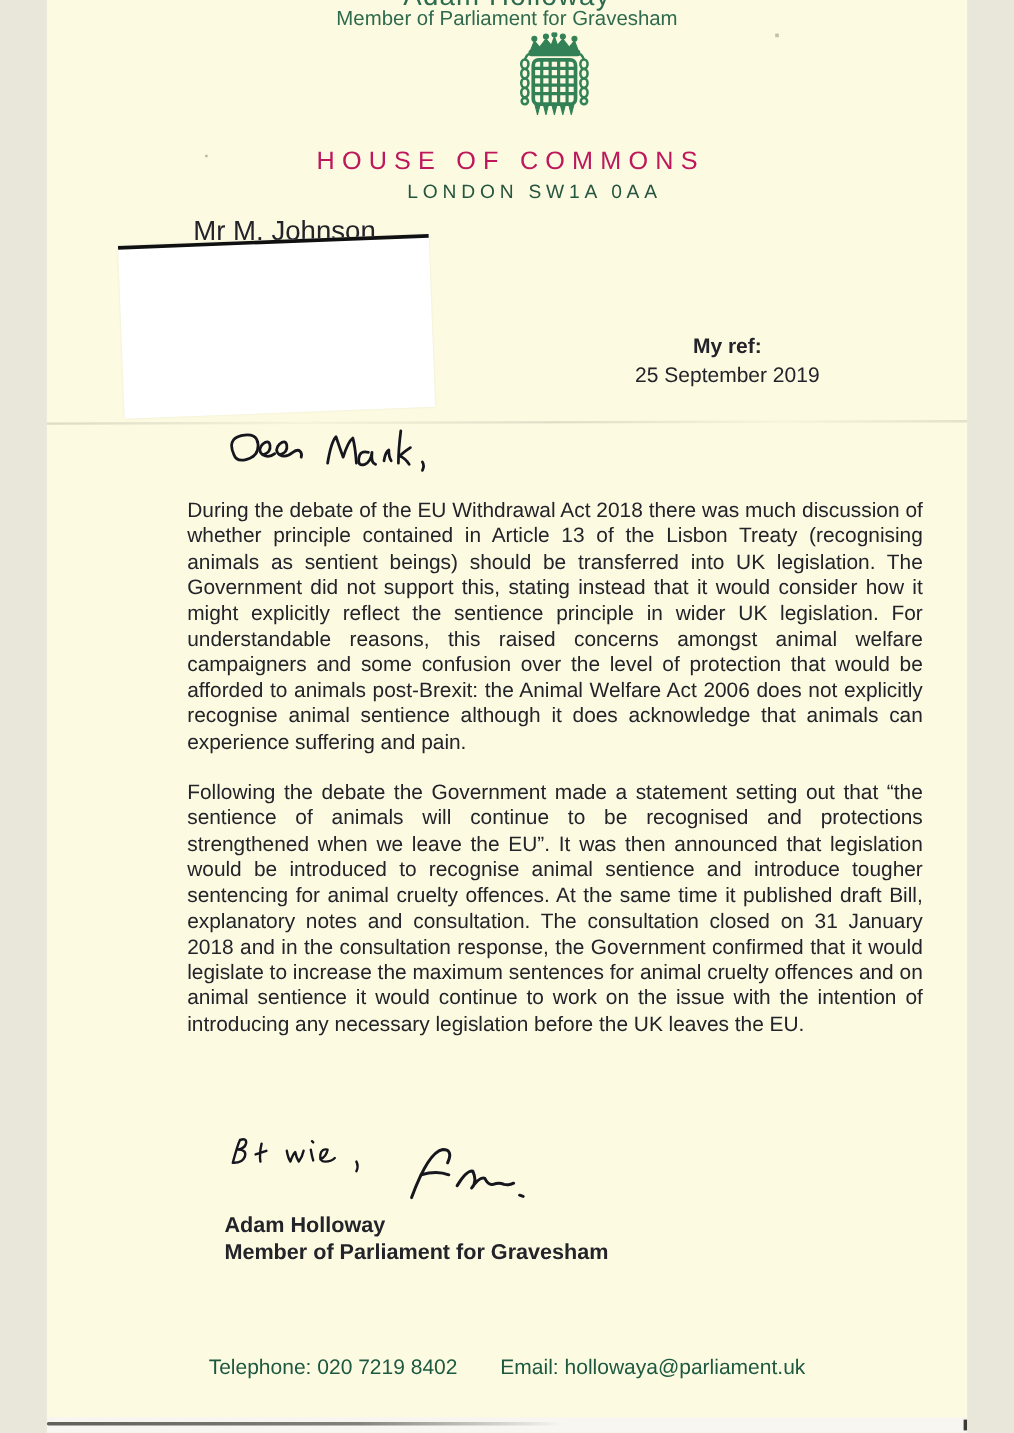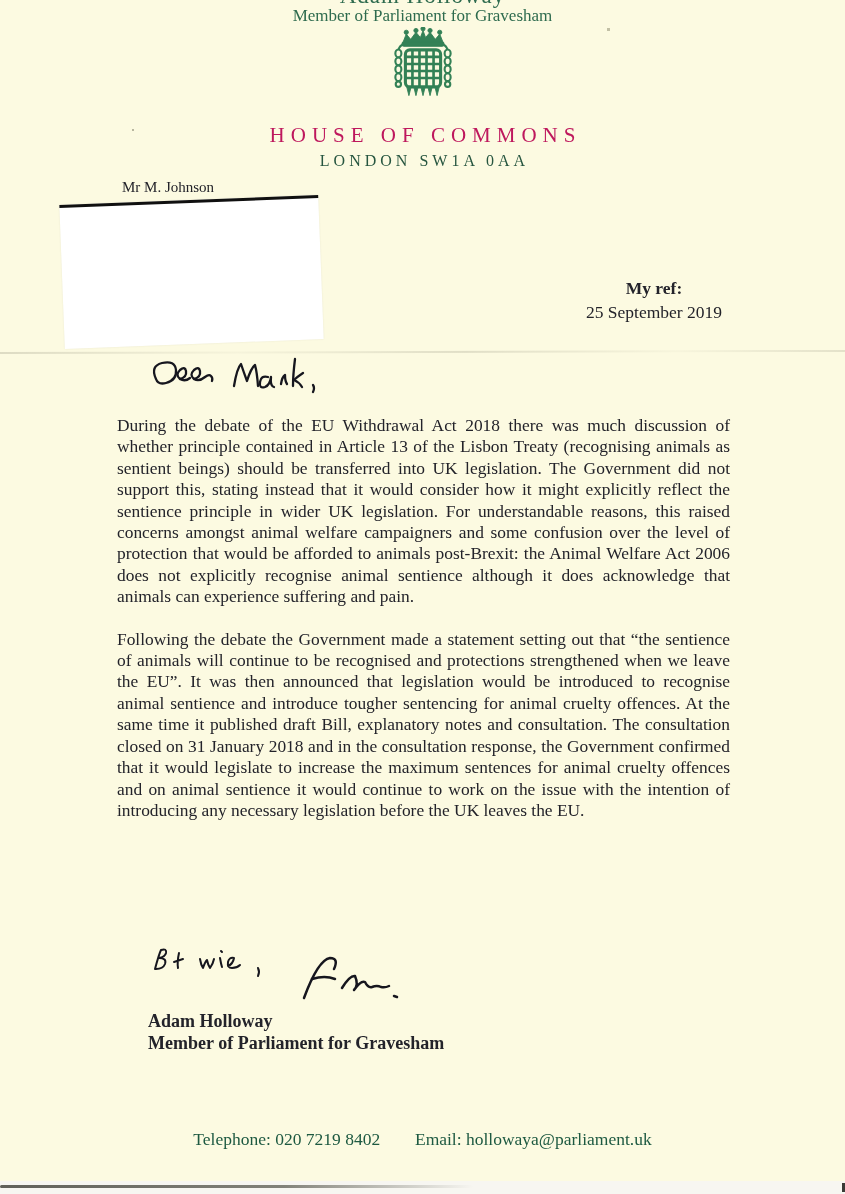--- a/index.html
+++ b/index.html
@@ -1,32 +1,32 @@
 <!DOCTYPE html>
 <html><head>
 <meta charset="utf-8">
 <style>
   html,body{margin:0;padding:0;background:#e9e7da;}
   .page{
-    position:relative;width:845px;height:1194px;margin:0 auto;
+    position:relative;width:767px;height:1194px;margin:0 auto;
     background:#fcfae1;overflow:hidden;
-    font-family:Liberation Serif, serif;color:#23232a;
+    font-family:Liberation Sans, sans-serif;color:#23232a;
   }
   
   .mp-name-top{position:absolute;top:-17px;left:0;width:100%;text-align:center;
     font-size:23px;color:#2e6b4e;letter-spacing:1px;}
   .mp-subtitle{position:absolute;top:6px;left:0;width:100%;text-align:center;
     font-size:17px;color:#2e6b4e;}
   .crest{position:absolute;left:379px;top:27px;}
   .org-name{position:absolute;top:123px;left:0;width:100%;text-align:center;
     font-size:21px;letter-spacing:6px;text-indent:6px;color:#be185d;font-weight:500;}
   .org-addr{position:absolute;top:152px;left:0;width:100%;text-align:center;
-    font-size:16px;letter-spacing:4px;text-indent:4px;color:#26553f;font-weight:500;}
+    font-size:16px;letter-spacing:4px;text-indent:4px;color:#26553f;font-weight:500;padding-left:21px;}
   
-  .recipient{position:absolute;left:122px;top:179px;font-size:15px;}
+  .recipient{position:absolute;left:122px;top:179px;font-size:23px;}
   .redaction{position:absolute;left:62px;top:200px;width:259px;height:141px;
     background:#ffffff;border-top:3px solid #101010;transform:rotate(-2.2deg);
     box-shadow:0 0 2px rgba(0,0,0,.08);}
   
   .ref-block{position:absolute;right:123px;top:278px;text-align:center;font-size:17.5px;}
   .ref-label{font-weight:bold;}
   .ref-date{margin-top:3px;}
   
   .hw{position:absolute;}
   .hw path{fill:none;stroke:#16161e;stroke-linecap:round;stroke-linejoin:round;}

